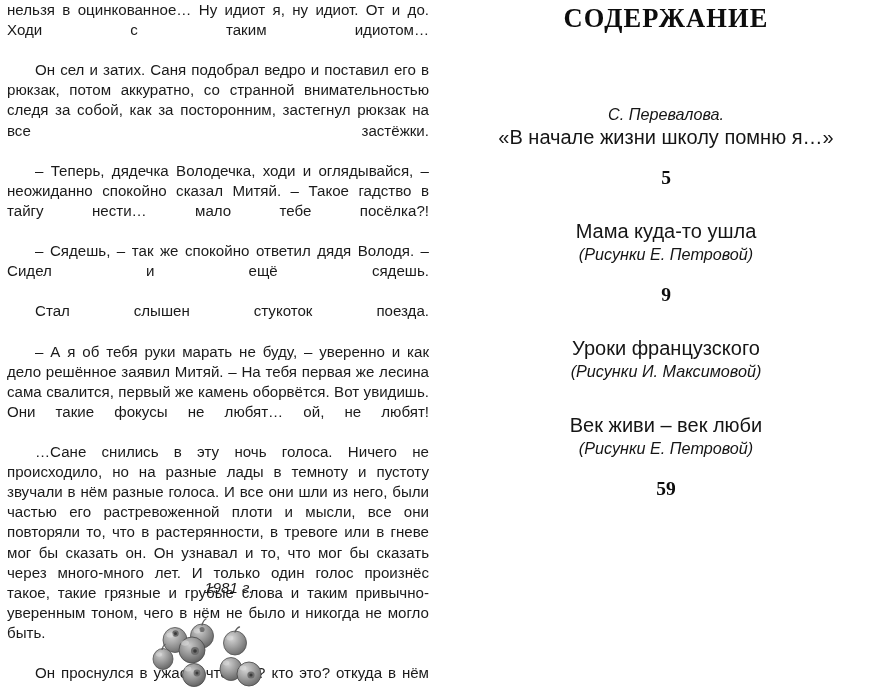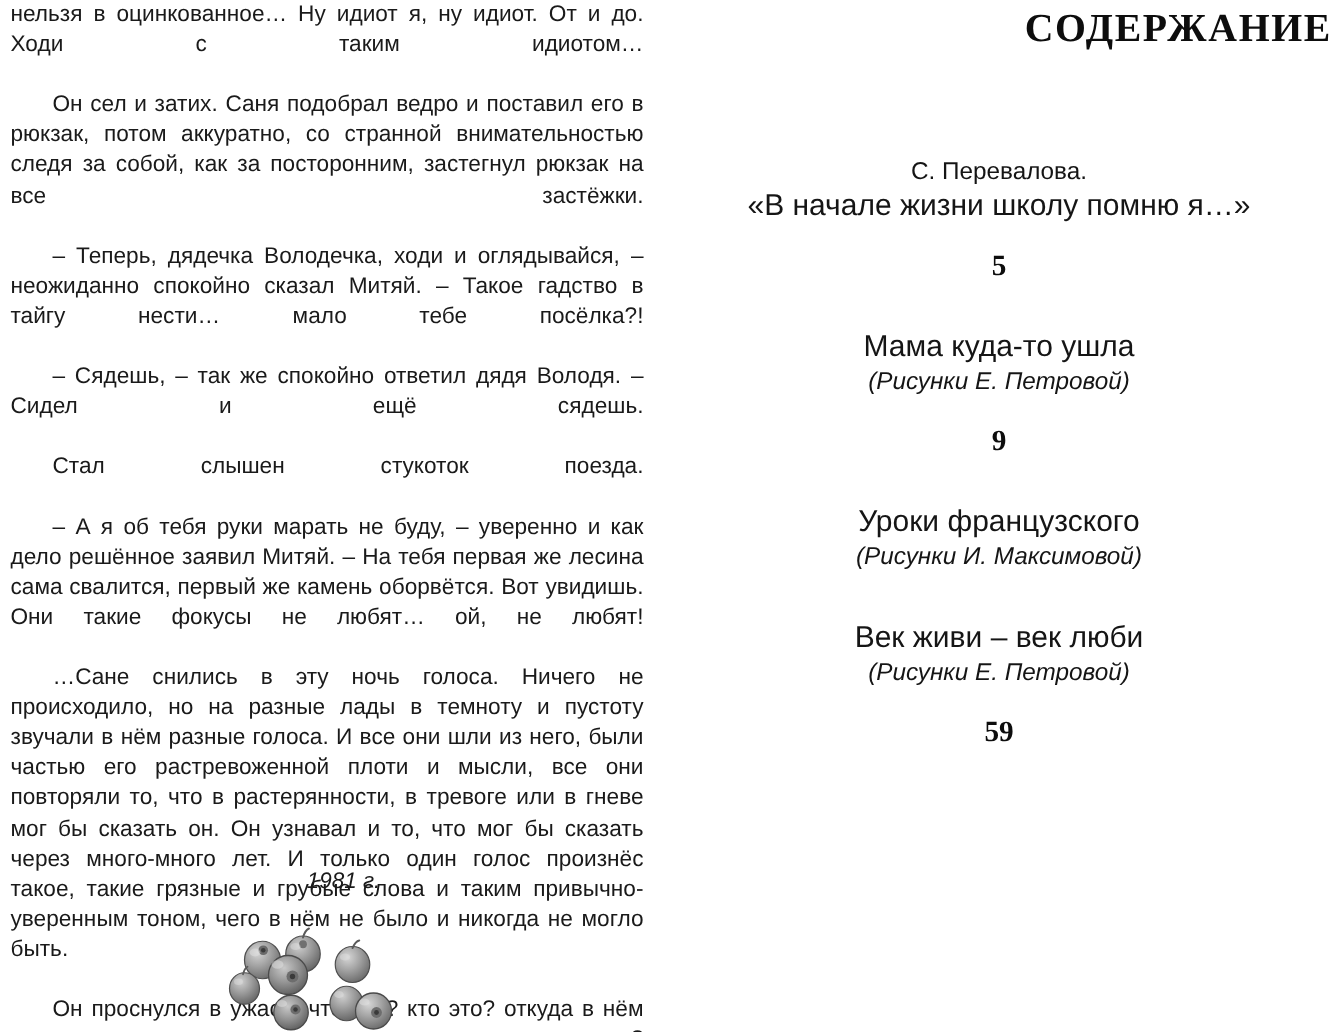--- a/index.html
+++ b/index.html
@@ -96,21 +96,21 @@
     width: 444px;
     height: 688px;
     background: #ffffff;
   }
 
   .toc-title {
     position: absolute;
     left: 0;
     top: 3px;
     width: 444px;
-    text-align: right;
+    text-align: center;
     font-family: "Liberation Serif", serif;
     font-weight: bold;
     font-size: 26.5px;
     letter-spacing: 1.1px;
     color: #0d0d0d;
   }
 
   .toc-list {
     position: absolute;
     left: 10px;
@@ -121,20 +121,21 @@
 
   .toc-entry {
     margin: 0 0 31px 0;
   }
   .toc-entry:last-child {
     margin-bottom: 0;
   }
 
   .toc-author {
     font-family: "Liberation Sans", sans-serif;
+    font-style: italic;
     font-size: 16.2px;
     line-height: 23px;
     color: #151515;
   }
   .toc-work {
     font-family: "Liberation Sans", sans-serif;
     font-size: 20px;
     line-height: 23px;
     color: #151515;
   }

